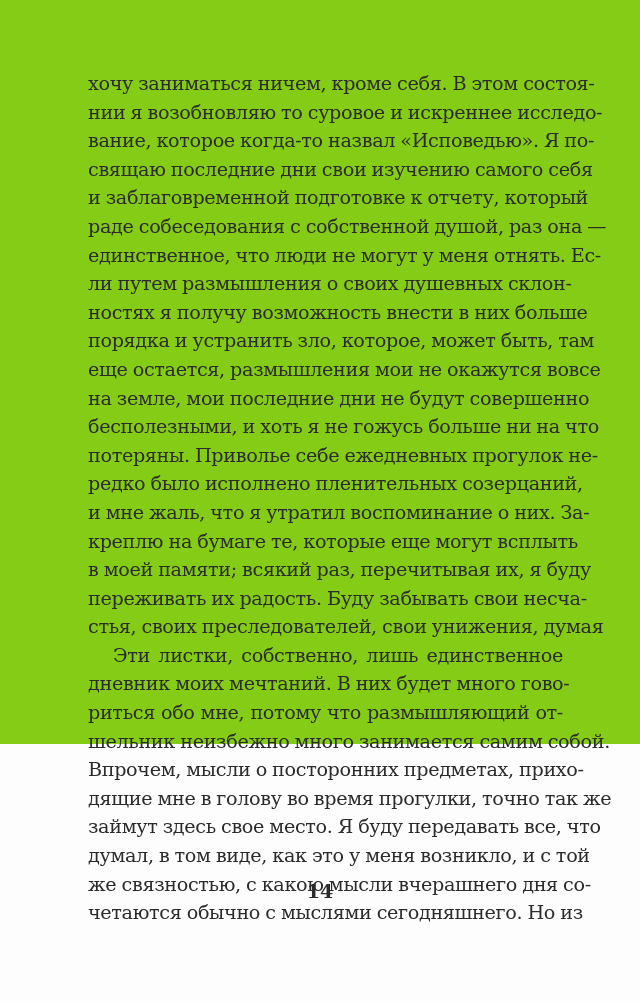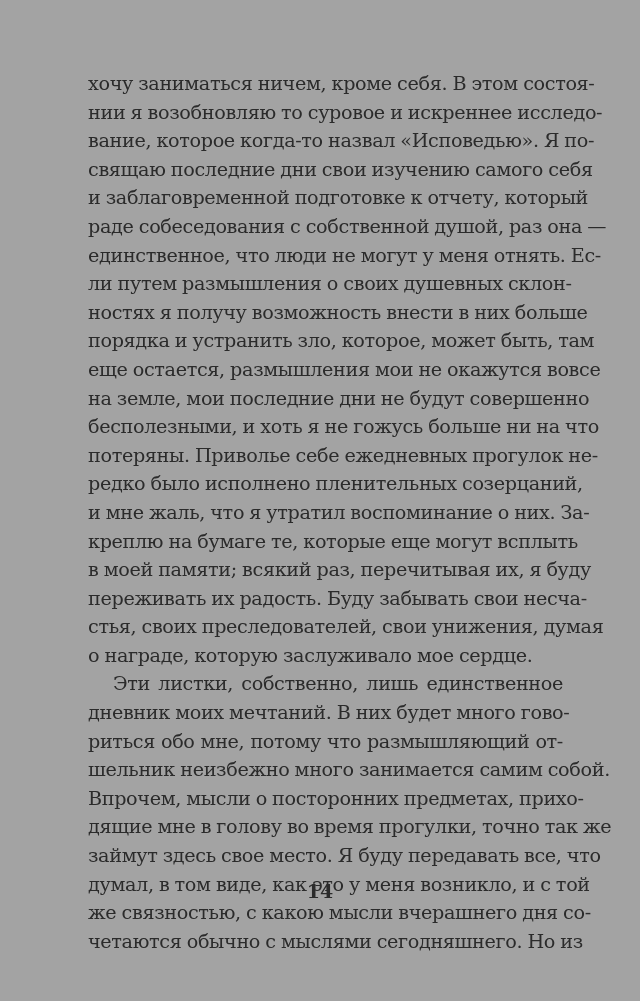--- a/index.html
+++ b/index.html
@@ -10,22 +10,22 @@
     body {
       width: 640px;
       height: 1001px;
       position: relative;
       overflow: hidden;
     }
     .page {
       position: absolute;
       left: 0; top: 0;
       width: 640px;
-      height: 1001px;
-      background: #a3a3a3;
+      height: 744px;
+      background: #84cc16;
     }
     .text-block {
       position: absolute;
       left: 88px;
       top: 70px;
       width: 475px;
       font-family: "DejaVu Serif", "Liberation Serif", serif;
       font-size: 19.2px;
       line-height: 28.6px;
       color: #2b2b2b;
@@ -76,21 +76,20 @@
     <span class="line">еще остается, размышления мои не окажутся вовсе</span>
     <span class="line">на земле, мои последние дни не будут совершенно</span>
     <span class="line">бесполезными, и хоть я не гожусь больше ни на что</span>
     <span class="line">потеряны. Приволье себе ежедневных прогулок не-</span>
     <span class="line">редко было исполнено пленительных созерцаний,</span>
     <span class="line">и мне жаль, что я утратил воспоминание о них. За-</span>
     <span class="line">креплю на бумаге те, которые еще могут всплыть</span>
     <span class="line">в моей памяти; всякий раз, перечитывая их, я буду</span>
     <span class="line">переживать их радость. Буду забывать свои несча-</span>
     <span class="line">стья, своих преследователей, свои унижения, думая</span>
-    <span class="line last">о награде, которую заслуживало мое сердце.</span>
 
     <span class="line indent">Эти листки, собственно, лишь единственное</span>
     <span class="line">дневник моих мечтаний. В них будет много гово-</span>
     <span class="line">риться обо мне, потому что размышляющий от-</span>
     <span class="line">шельник неизбежно много занимается самим собой.</span>
     <span class="line">Впрочем, мысли о посторонних предметах, прихо-</span>
     <span class="line">дящие мне в голову во время прогулки, точно так же</span>
     <span class="line">займут здесь свое место. Я буду передавать все, что</span>
     <span class="line">думал, в том виде, как это у меня возникло, и с той</span>
     <span class="line">же связностью, с какою мысли вчерашнего дня со-</span>

